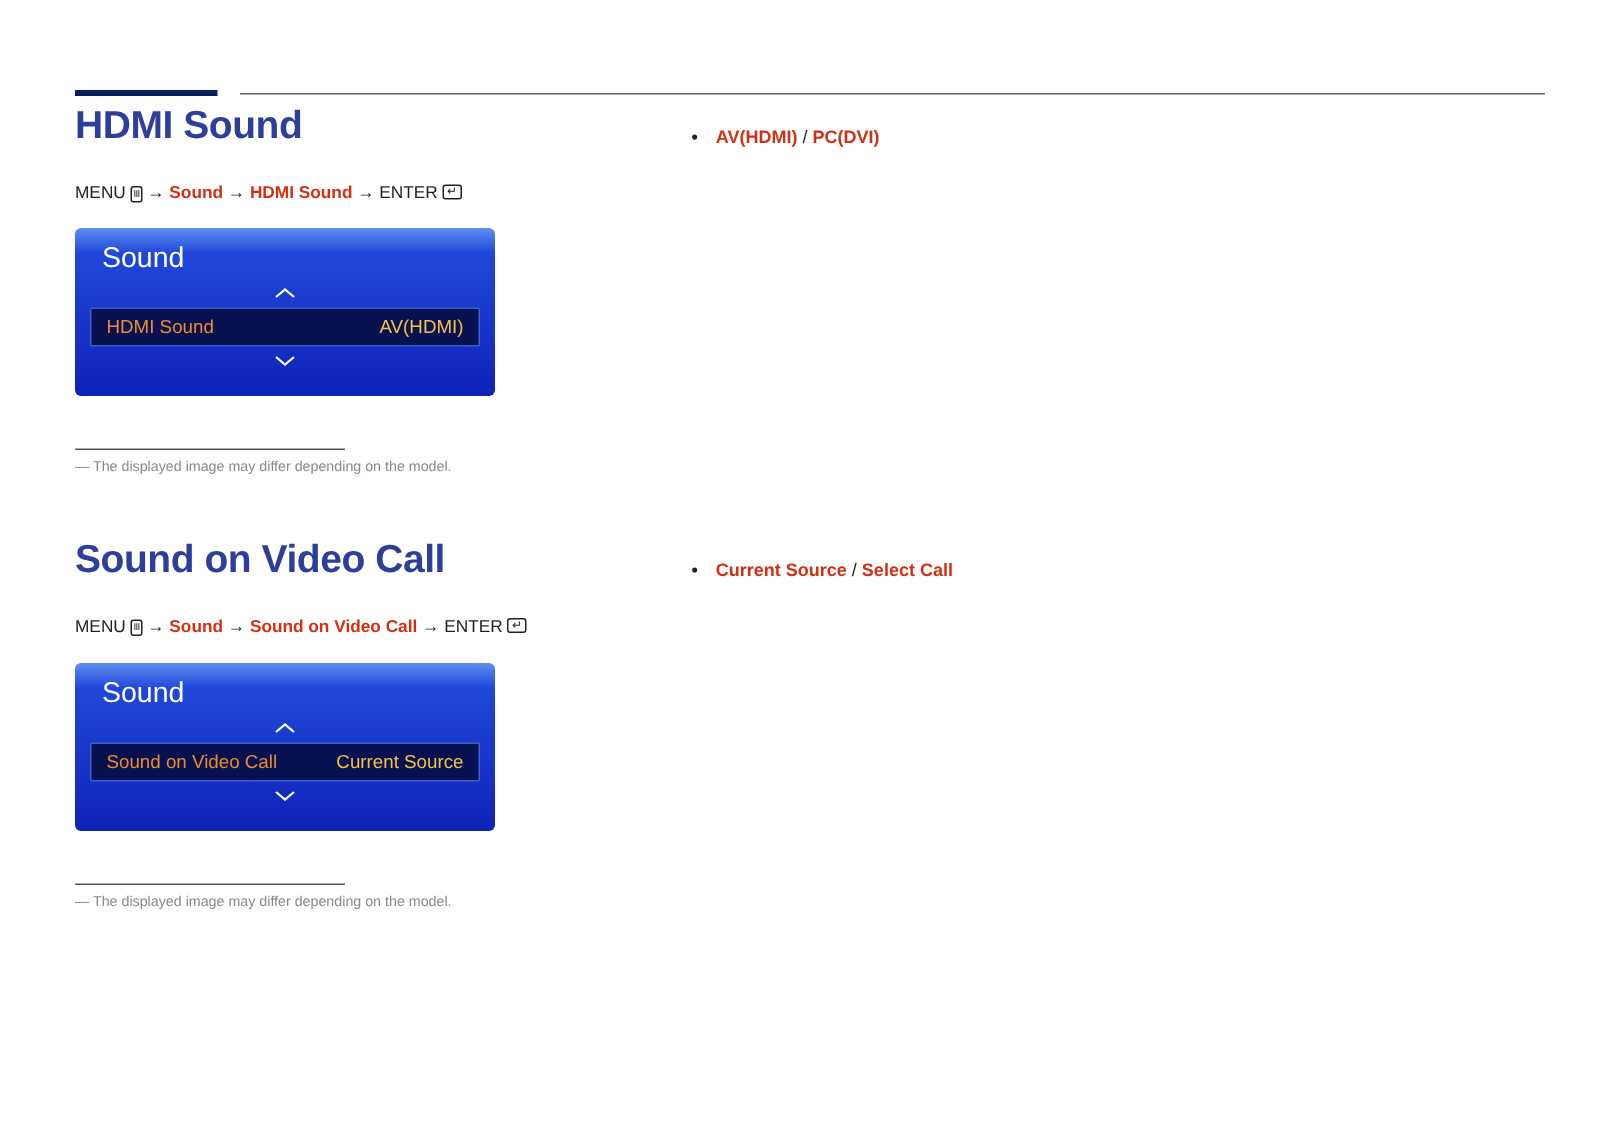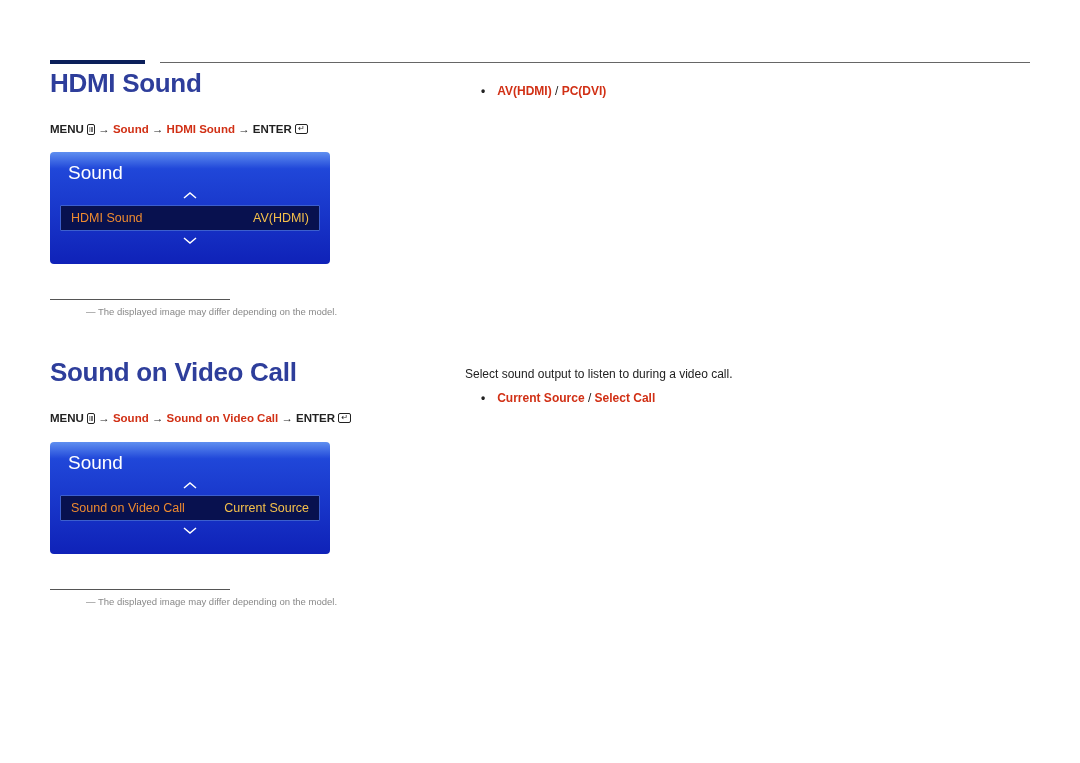--- a/index.html
+++ b/index.html
@@ -31,21 +31,20 @@
       left: 110px;
       right: 0;
       top: 2px;
       height: 1px;
       background: #666;
     }
     .section {
       display: flex;
       width: 100%;
       margin-bottom: 40px;
-      gap: 20px;
     }
     .left-col {
       width: 395px;
       flex-shrink: 0;
     }
     .right-col {
       flex: 1;
       padding-top: 8px;
     }
     h2.section-title {
@@ -54,21 +53,21 @@
       color: #2e3e9b;
       margin-bottom: 22px;
       letter-spacing: -0.3px;
     }
     .breadcrumb {
       font-size: 11.5px;
       color: #222;
       margin-bottom: 14px;
       line-height: 1.5;
     }
-    .breadcrumb .bold { font-weight: bold; color: #222; }
+    .breadcrumb .bold { font-weight: normal; color: #222; }
     .breadcrumb .red { color: #d13015; font-weight: bold; }
     .breadcrumb .big-red { color: #d13015; font-weight: bold; }
     .menu-icon {
       display: inline-block;
       border: 1px solid #222;
       border-radius: 2px;
       font-size: 6.5px;
       padding: 0px 1px;
       vertical-align: 1px;
       line-height: 9px;
@@ -126,21 +125,20 @@
     .footnote-rule {
       border: none;
       border-top: 0.5px solid #555;
       width: 180px;
       margin-top: 35px;
       margin-bottom: 6px;
     }
     .footnote {
       font-size: 9.5px;
       color: #888;
-      margin-left: 36px;
     }
     .desc {
       font-size: 12px;
       color: #222;
       line-height: 1.5;
     }
     .desc .red { color: #d13015; font-weight: bold; }
     .bullet-line {
       margin-top: 8px;
       font-size: 12px;
@@ -251,21 +249,20 @@
       </div>
 
       <hr class="footnote-rule">
       <div class="footnote">
         <span>―</span>
         <span>The displayed image may differ depending on the model.</span>
       </div>
     </div>
 
     <div class="right-col">
-      <div class="desc">Select sound output to listen to during a video call.</div>
       <div class="bullet-line">
         <span class="dot">•</span>
         <span>
           <span class="red">Current Source</span><span class="slash"> / </span><span class="red">Select Call</span>
         </span>
       </div>
     </div>
   </div>
 
 </div>

